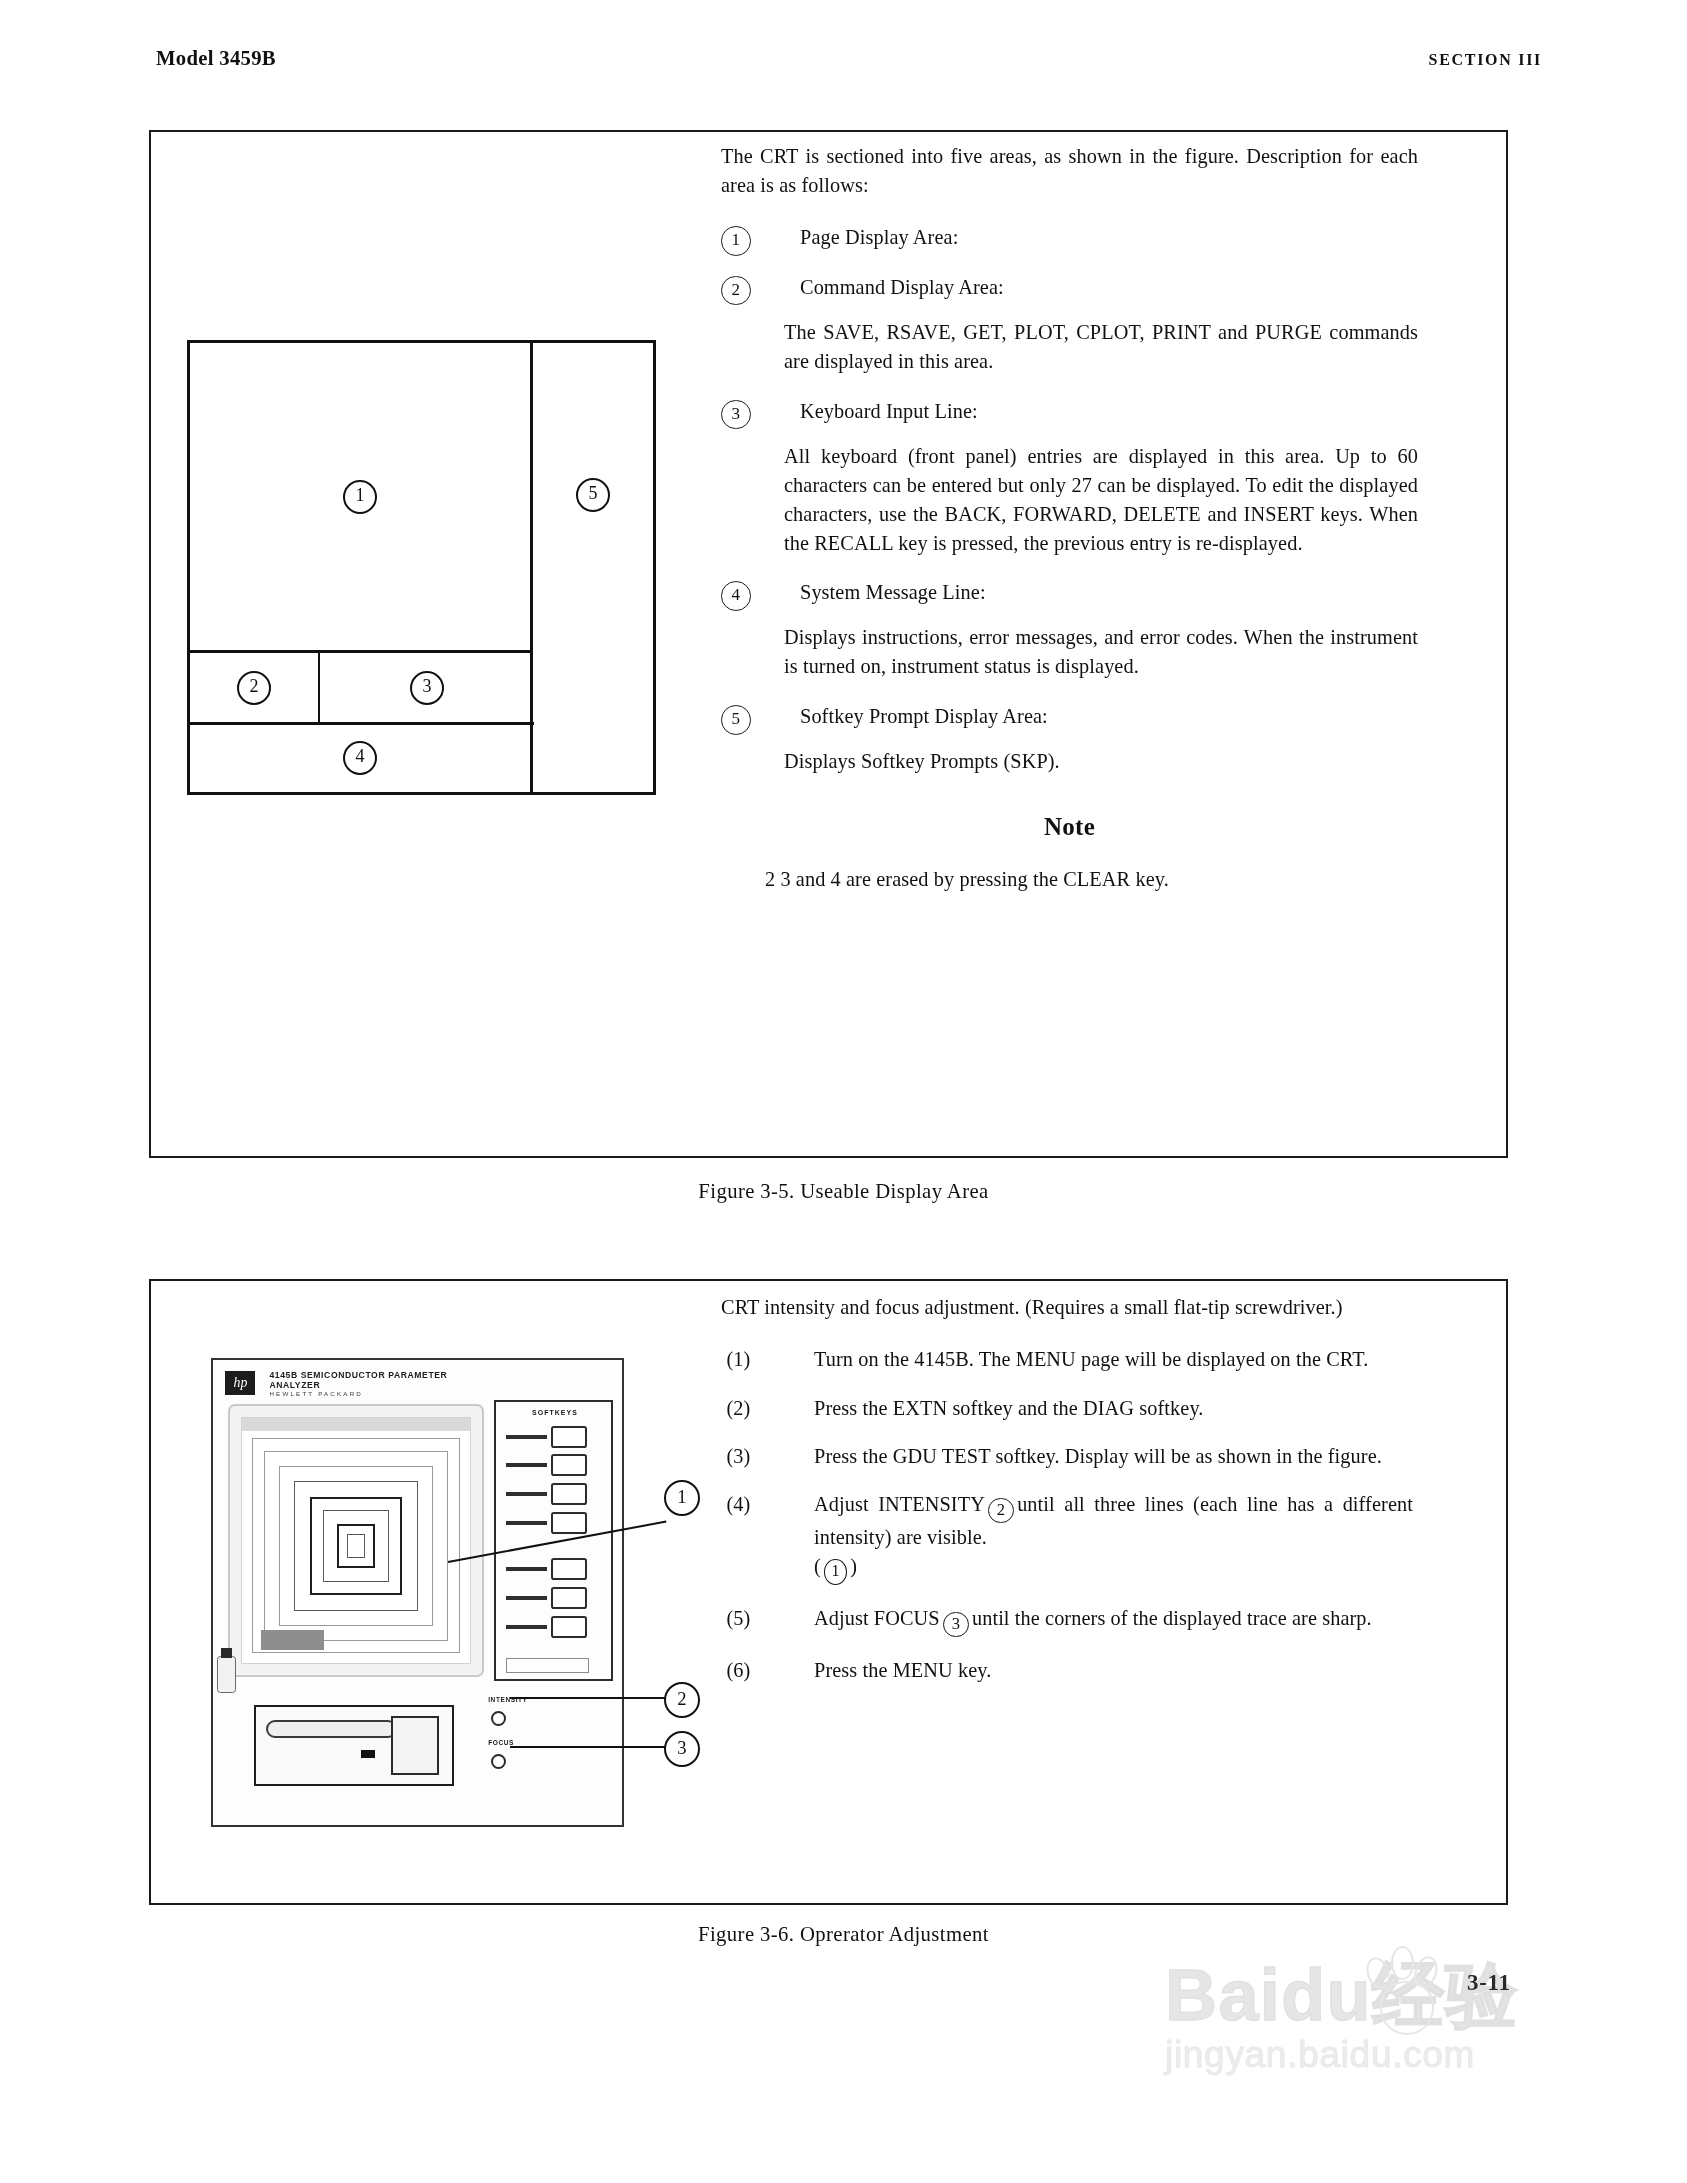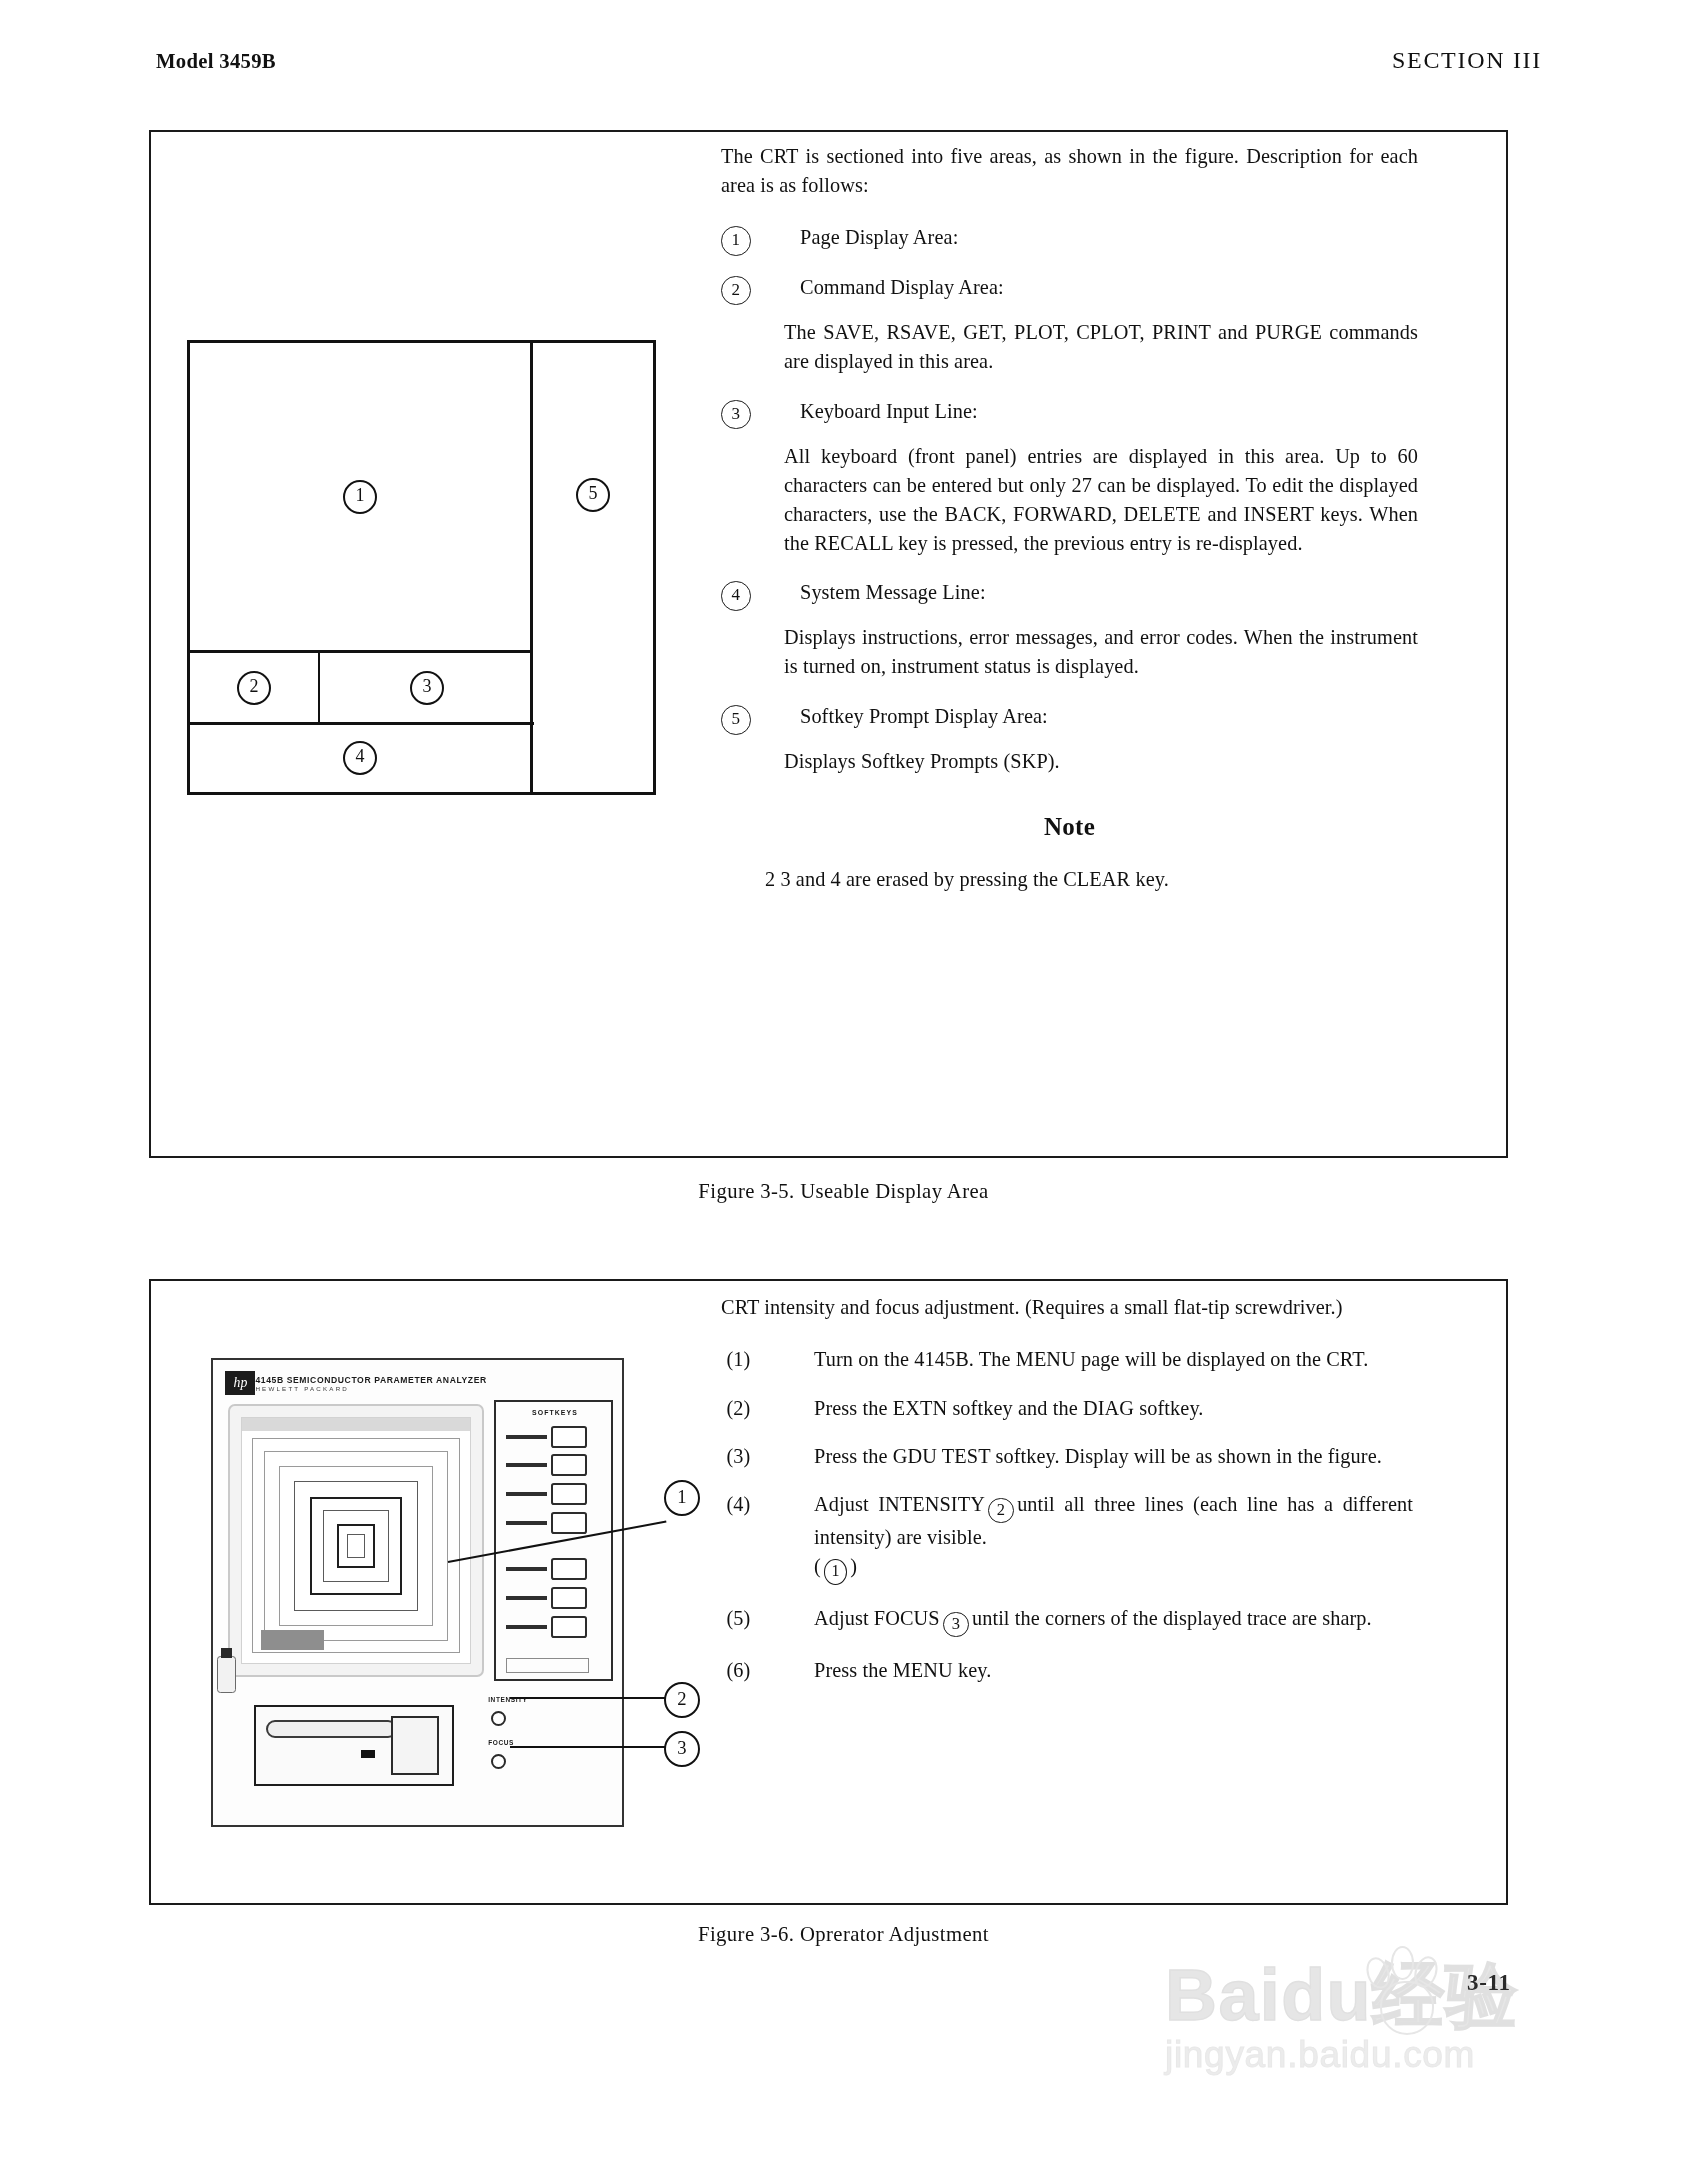--- a/index.html
+++ b/index.html
@@ -27,23 +27,23 @@
     display: flex;
     justify-content: space-between;
     align-items: baseline;
   }
   .run-left {
     font-size: 20.7px;
     letter-spacing: 0.3px;
     font-weight: 600;
   }
   .run-right {
-    font-size: 24px;
+    font-size: 16px;
     letter-spacing: 1.7px;
-    font-weight: 400;
+    font-weight: 700;
   }
 
   
   .figure-frame {
     position: absolute;
     border: 1.4px solid #1a1a1a;
     box-sizing: border-box;
     background: #ffffff;
   }
   .figure-frame.fig1 {
@@ -257,21 +257,21 @@
     border: 2.1px solid #333;
     background: #fdfdfd;
     box-sizing: border-box;
   }
   .inst-brandbar {
     position: absolute;
     left: 12.4px; top: 9.6px;
     width: 274px; height: 27.6px;
     display: flex;
     align-items: center;
-    gap: 0;
+    gap: 14px;
   }
   .hp-logo {
     width: 30px; height: 23.4px;
     background: #1c1c1c;
     color: #fff;
     font-size: 13.8px;
     line-height: 23.4px;
     text-align: center;
     font-style: italic;
     font-family: "Liberation Serif", serif;

